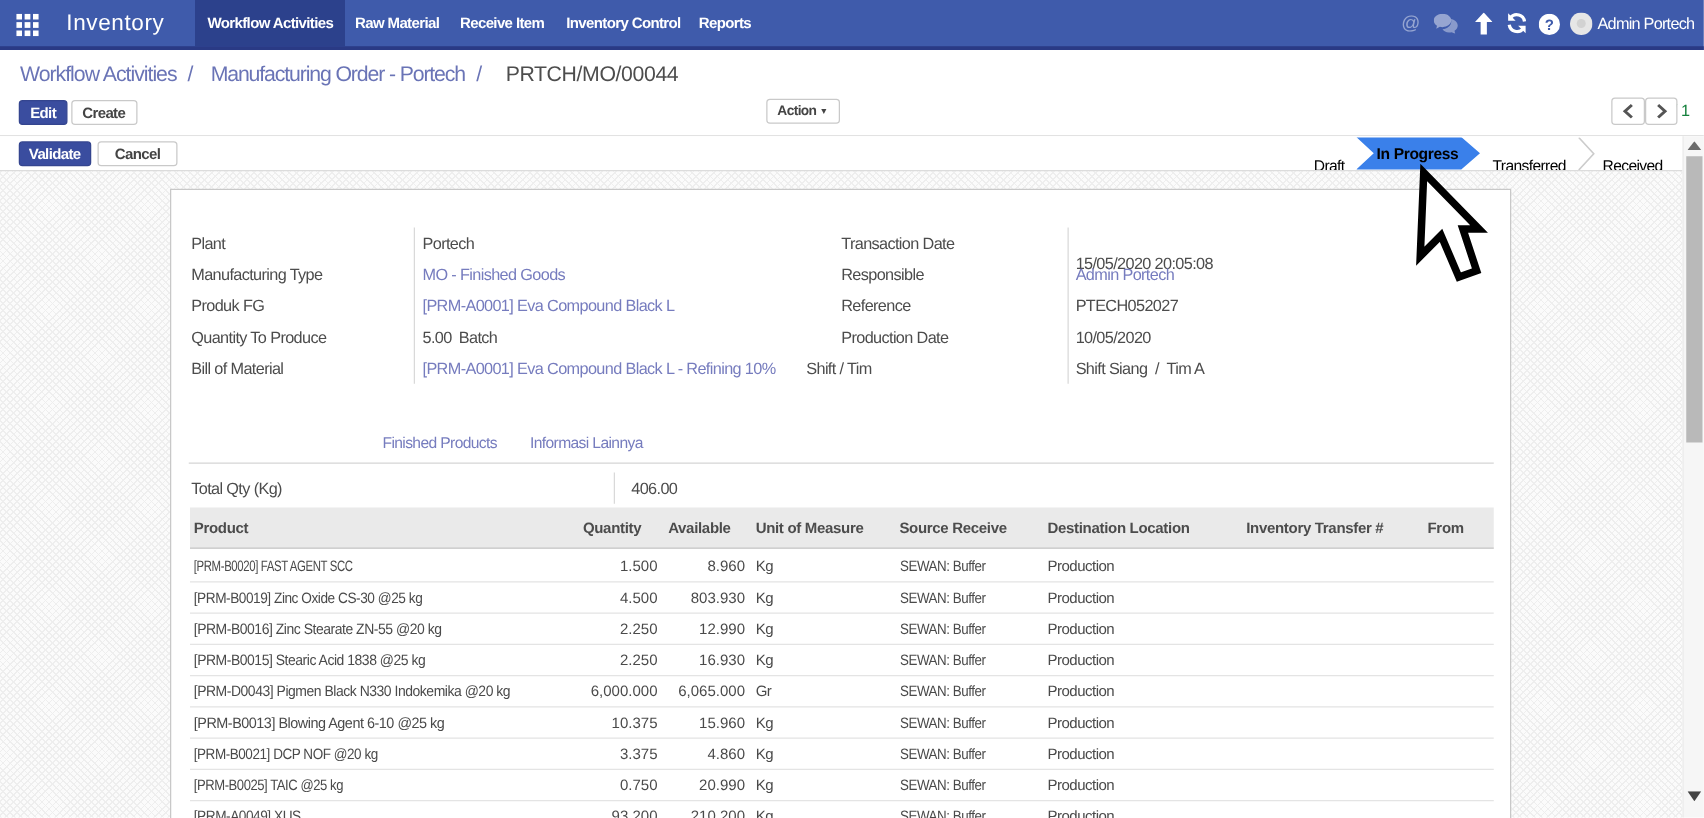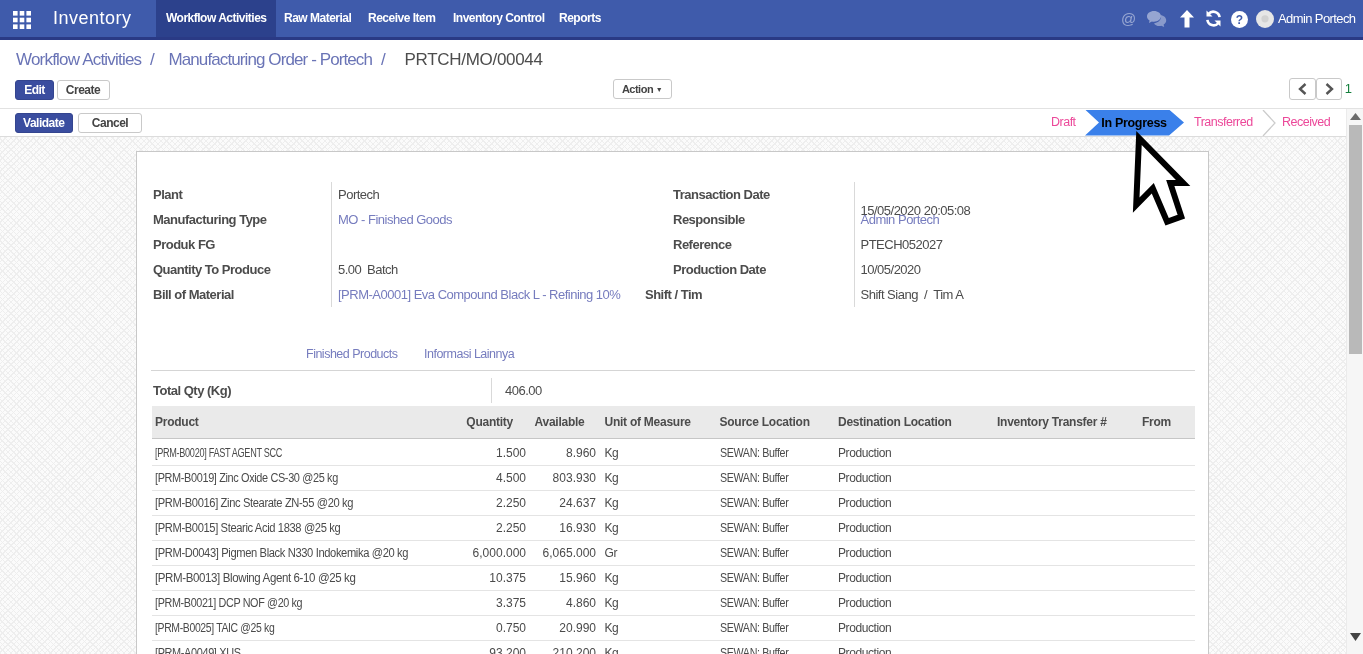--- a/index.html
+++ b/index.html
@@ -10,32 +10,32 @@
 #nav .mi{position:absolute;top:0;height:37px;line-height:37px;color:#fff;font-size:12px;font-weight:700;letter-spacing:-0.5px;white-space:nowrap}
 #brand{position:absolute;left:53px;top:0;height:37px;line-height:36px;color:#fff;font-size:18px;font-weight:400;letter-spacing:0.5px}
 #activebg{position:absolute;left:156px;top:0;width:120px;height:37px;background:#2c418c}
 
 .crumb{position:absolute;top:50px;height:20px;line-height:20px;font-size:17px;letter-spacing:-0.75px;color:#6a74b6;white-space:nowrap}
 .btn{position:absolute;font-size:12px;font-weight:700;letter-spacing:-0.5px;text-align:center;border-radius:3px;line-height:18px}
 .btn-p{background:#3a4d9f;color:#fff;border:1px solid #34458f}
 .btn-w{background:#fff;color:#444;border:1px solid #c9c9c9}
 #divider{position:absolute;left:0;top:108px;width:1363px;height:1px;background:#e2e2e2}
 
-.sbtxt{position:absolute;top:109px;height:27px;line-height:27px;font-size:12.5px;letter-spacing:-0.5px;color:#ec4899;white-space:nowrap}
+.sbtxt{position:absolute;top:120px;height:27px;line-height:27px;font-size:12.5px;letter-spacing:-0.5px;color:#000000;white-space:nowrap}
 #sbarrow{position:absolute;left:1085px;top:109.5px;width:99px;height:26px;background:#3a80ea;
  clip-path:polygon(0 0,84px 0,99px 50%,84px 100%,0 100%,14px 50%)}
 #sbarrow span{position:absolute;left:13px;top:0;width:72px;height:26px;line-height:26px;color:#000000;font-size:12.5px;font-weight:700;letter-spacing:-0.3px;text-align:center;white-space:nowrap}
 
 #content{position:absolute;left:0;top:136px;width:1346px;height:518px;border-top:1px solid #dcdcdc;
  background-color:#fbfbfb;
  background-image:repeating-linear-gradient(45deg,#eeeeee 0,#eeeeee 1px,transparent 1px,transparent 4px),
  repeating-linear-gradient(135deg,#eeeeee 0,#eeeeee 1px,transparent 1px,transparent 4px)}
 #sheet{position:absolute;left:136px;top:151px;width:1073px;height:520px;background:#fff;border:1px solid #c8c8c8}
 
-.lbl{position:absolute;height:25px;line-height:25px;font-size:13px;font-weight:700;letter-spacing:-0.5px;color:#4c4c4c;white-space:nowrap}
+.lbl{position:absolute;height:25px;line-height:25px;font-size:13px;font-weight:400;letter-spacing:-0.5px;color:#4c4c4c;white-space:nowrap}
 .val{position:absolute;height:25px;line-height:25px;font-size:13px;letter-spacing:-0.5px;color:#4c4c4c;white-space:nowrap}
 .lnk{color:#767cbe}
 .vline{position:absolute;width:1px;background:#d9d9d9}
 
 #tabact{position:absolute;left:14px;top:187px;width:137px;height:31px;background:#f0f0f0;border:1px solid #dadada;border-bottom:none;border-radius:3px 3px 0 0;
  text-align:center;line-height:31px;font-size:12.5px;letter-spacing:-0.5px;color:#4c4c4c}
 .tab{position:absolute;top:187px;height:31px;line-height:31px;font-size:12.5px;letter-spacing:-0.5px;color:#767cbe;white-space:nowrap}
 #tabline{position:absolute;left:14px;top:218px;width:1044px;height:1px;background:#d5d5d5}
 
 #thead{position:absolute;left:14.5px;top:253.5px;width:1043px;height:33px;background:#eaeaea;border-bottom:1px solid #c6c6c6}
@@ -131,20 +131,21 @@
 <div id="sheet">
 
   <div class="vline" style="left:193.5px;top:29.5px;height:125px"></div>
   <span class="lbl" style="left:16px;top:30px">Plant</span>
   <span class="lbl" style="left:16px;top:55px">Manufacturing Type</span>
   <span class="lbl" style="left:16px;top:80px">Produk FG</span>
   <span class="lbl" style="left:16px;top:105px">Quantity To Produce</span>
   <span class="lbl" style="left:16px;top:130px">Bill of Material</span>
   <span class="val" style="left:201px;top:30px">Portech</span>
   <span class="val lnk" style="left:201px;top:55px">MO - Finished Goods</span>
+  <span class="val lnk" style="left:201px;top:80px">[PRM-A0001] Eva Compound Black L</span>
   <span class="val" style="left:201px;top:105px">5.00</span>
   <span class="val" style="left:230px;top:105px">Batch</span>
   <span class="val lnk" style="left:201px;top:130px">[PRM-A0001] Eva Compound Black L - Refining 10%</span>
 
   <div class="vline" style="left:717px;top:29.5px;height:125px"></div>
   <span class="lbl" style="left:536px;top:30px">Transaction Date</span>
   <span class="lbl" style="left:536px;top:55px">Responsible</span>
   <span class="lbl" style="left:536px;top:80px">Reference</span>
   <span class="lbl" style="left:536px;top:105px">Production Date</span>
   <span class="lbl" style="left:508px;top:130px">Shift / Tim</span>
@@ -160,21 +161,21 @@
 
   <div class="vline" style="left:354px;top:226px;height:25px"></div>
   <span class="lbl" style="left:16px;top:226px">Total Qty (Kg)</span>
   <span class="val" style="left:368px;top:226px">406.00</span>
 
   <div id="thead">
     <span style="left:3.5px">Product</span>
     <span style="right:681.5px">Quantity</span>
     <span style="right:610px">Available</span>
     <span class="c4">Unit of Measure</span>
-    <span class="c5">Source Location</span>
+    <span class="c5">Source Receive</span>
     <span class="c6">Destination Location</span>
     <span style="left:845.5px">Inventory Transfer #</span>
     <span style="left:990.5px">From</span>
   </div>
 
   <div class="r" style="top:289px">
       <span class="c1" style="transform:scaleX(0.76)">[PRM-B0020] FAST AGENT SCC</span>
       <span class="c2">1.500</span>
       <span class="c3">8.960</span>
       <span class="c4">Kg</span>
@@ -185,21 +186,21 @@
       <span class="c1" style="transform:scaleX(0.91)">[PRM-B0019] Zinc Oxide CS-30 @25 kg</span>
       <span class="c2">4.500</span>
       <span class="c3">803.930</span>
       <span class="c4">Kg</span>
       <span class="c5">SEWAN: Buffer</span>
       <span class="c6">Production</span>
     </div>
   <div class="r" style="top:339px">
       <span class="c1" style="transform:scaleX(0.93)">[PRM-B0016] Zinc Stearate ZN-55 @20 kg</span>
       <span class="c2">2.250</span>
-      <span class="c3">24.637</span>
+      <span class="c3">12.990</span>
       <span class="c4">Kg</span>
       <span class="c5">SEWAN: Buffer</span>
       <span class="c6">Production</span>
     </div>
   <div class="r" style="top:364px">
       <span class="c1" style="transform:scaleX(0.93)">[PRM-B0015] Stearic Acid 1838 @25 kg</span>
       <span class="c2">2.250</span>
       <span class="c3">16.930</span>
       <span class="c4">Kg</span>
       <span class="c5">SEWAN: Buffer</span>

